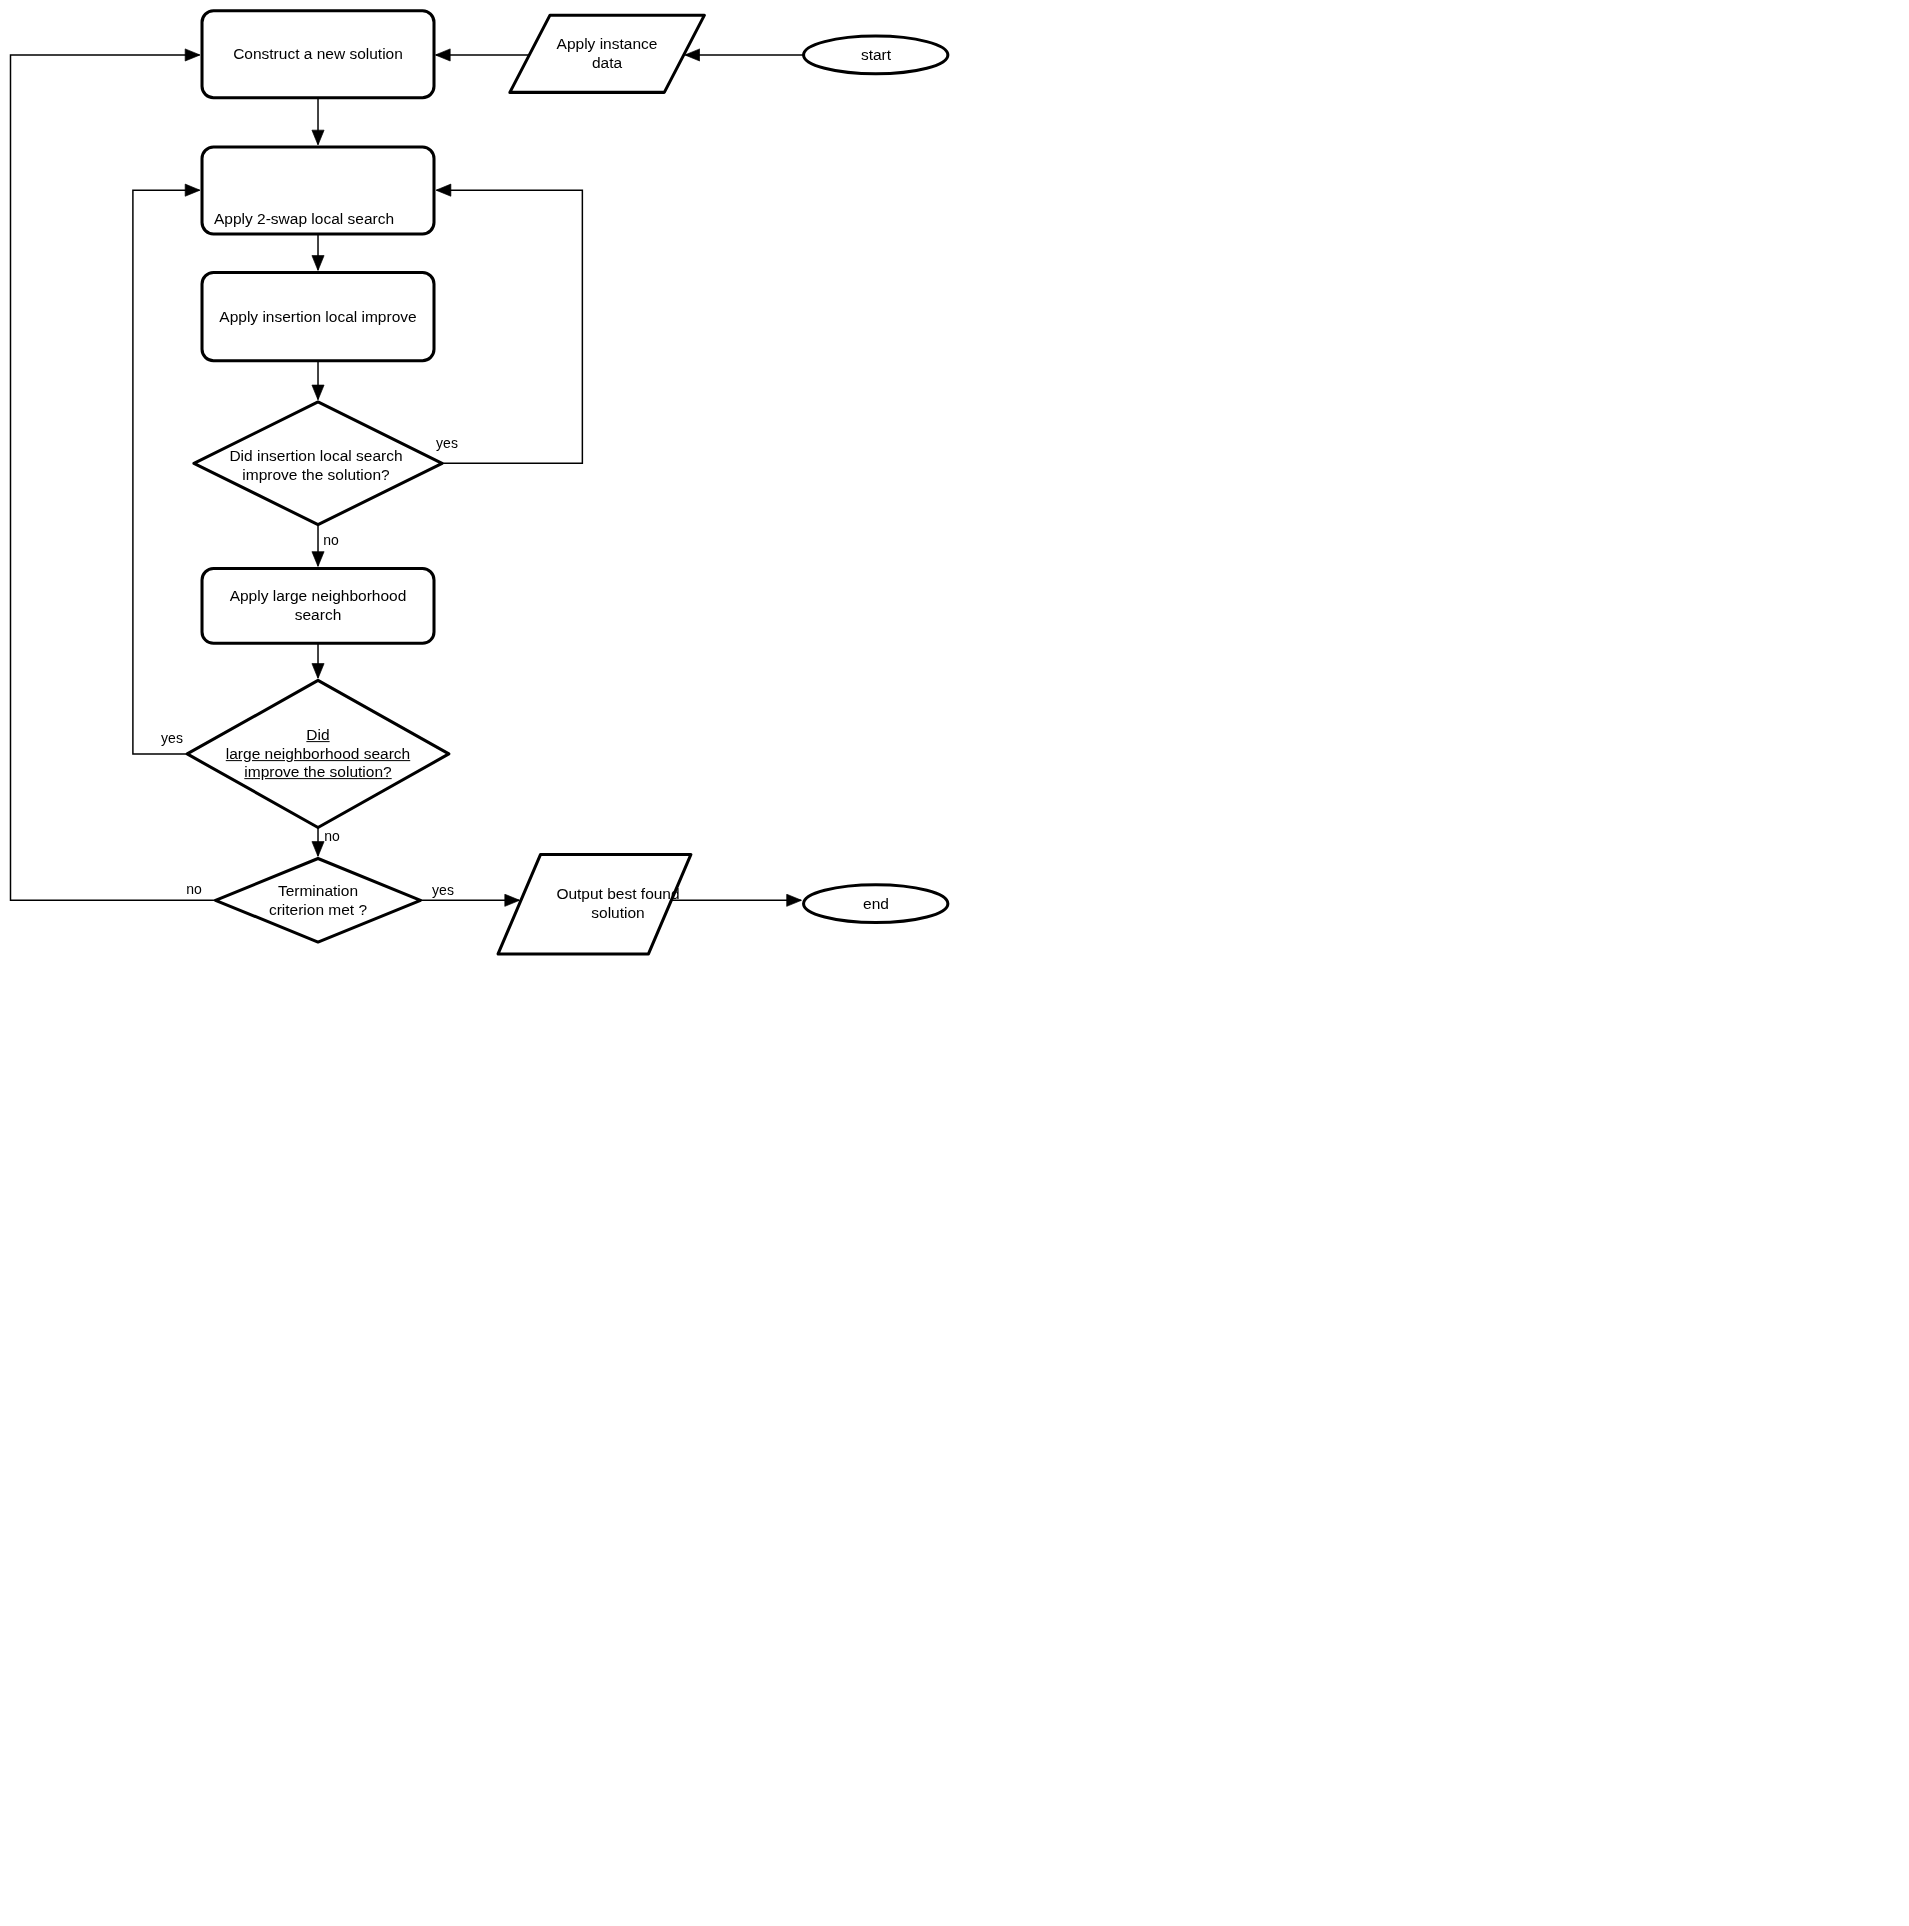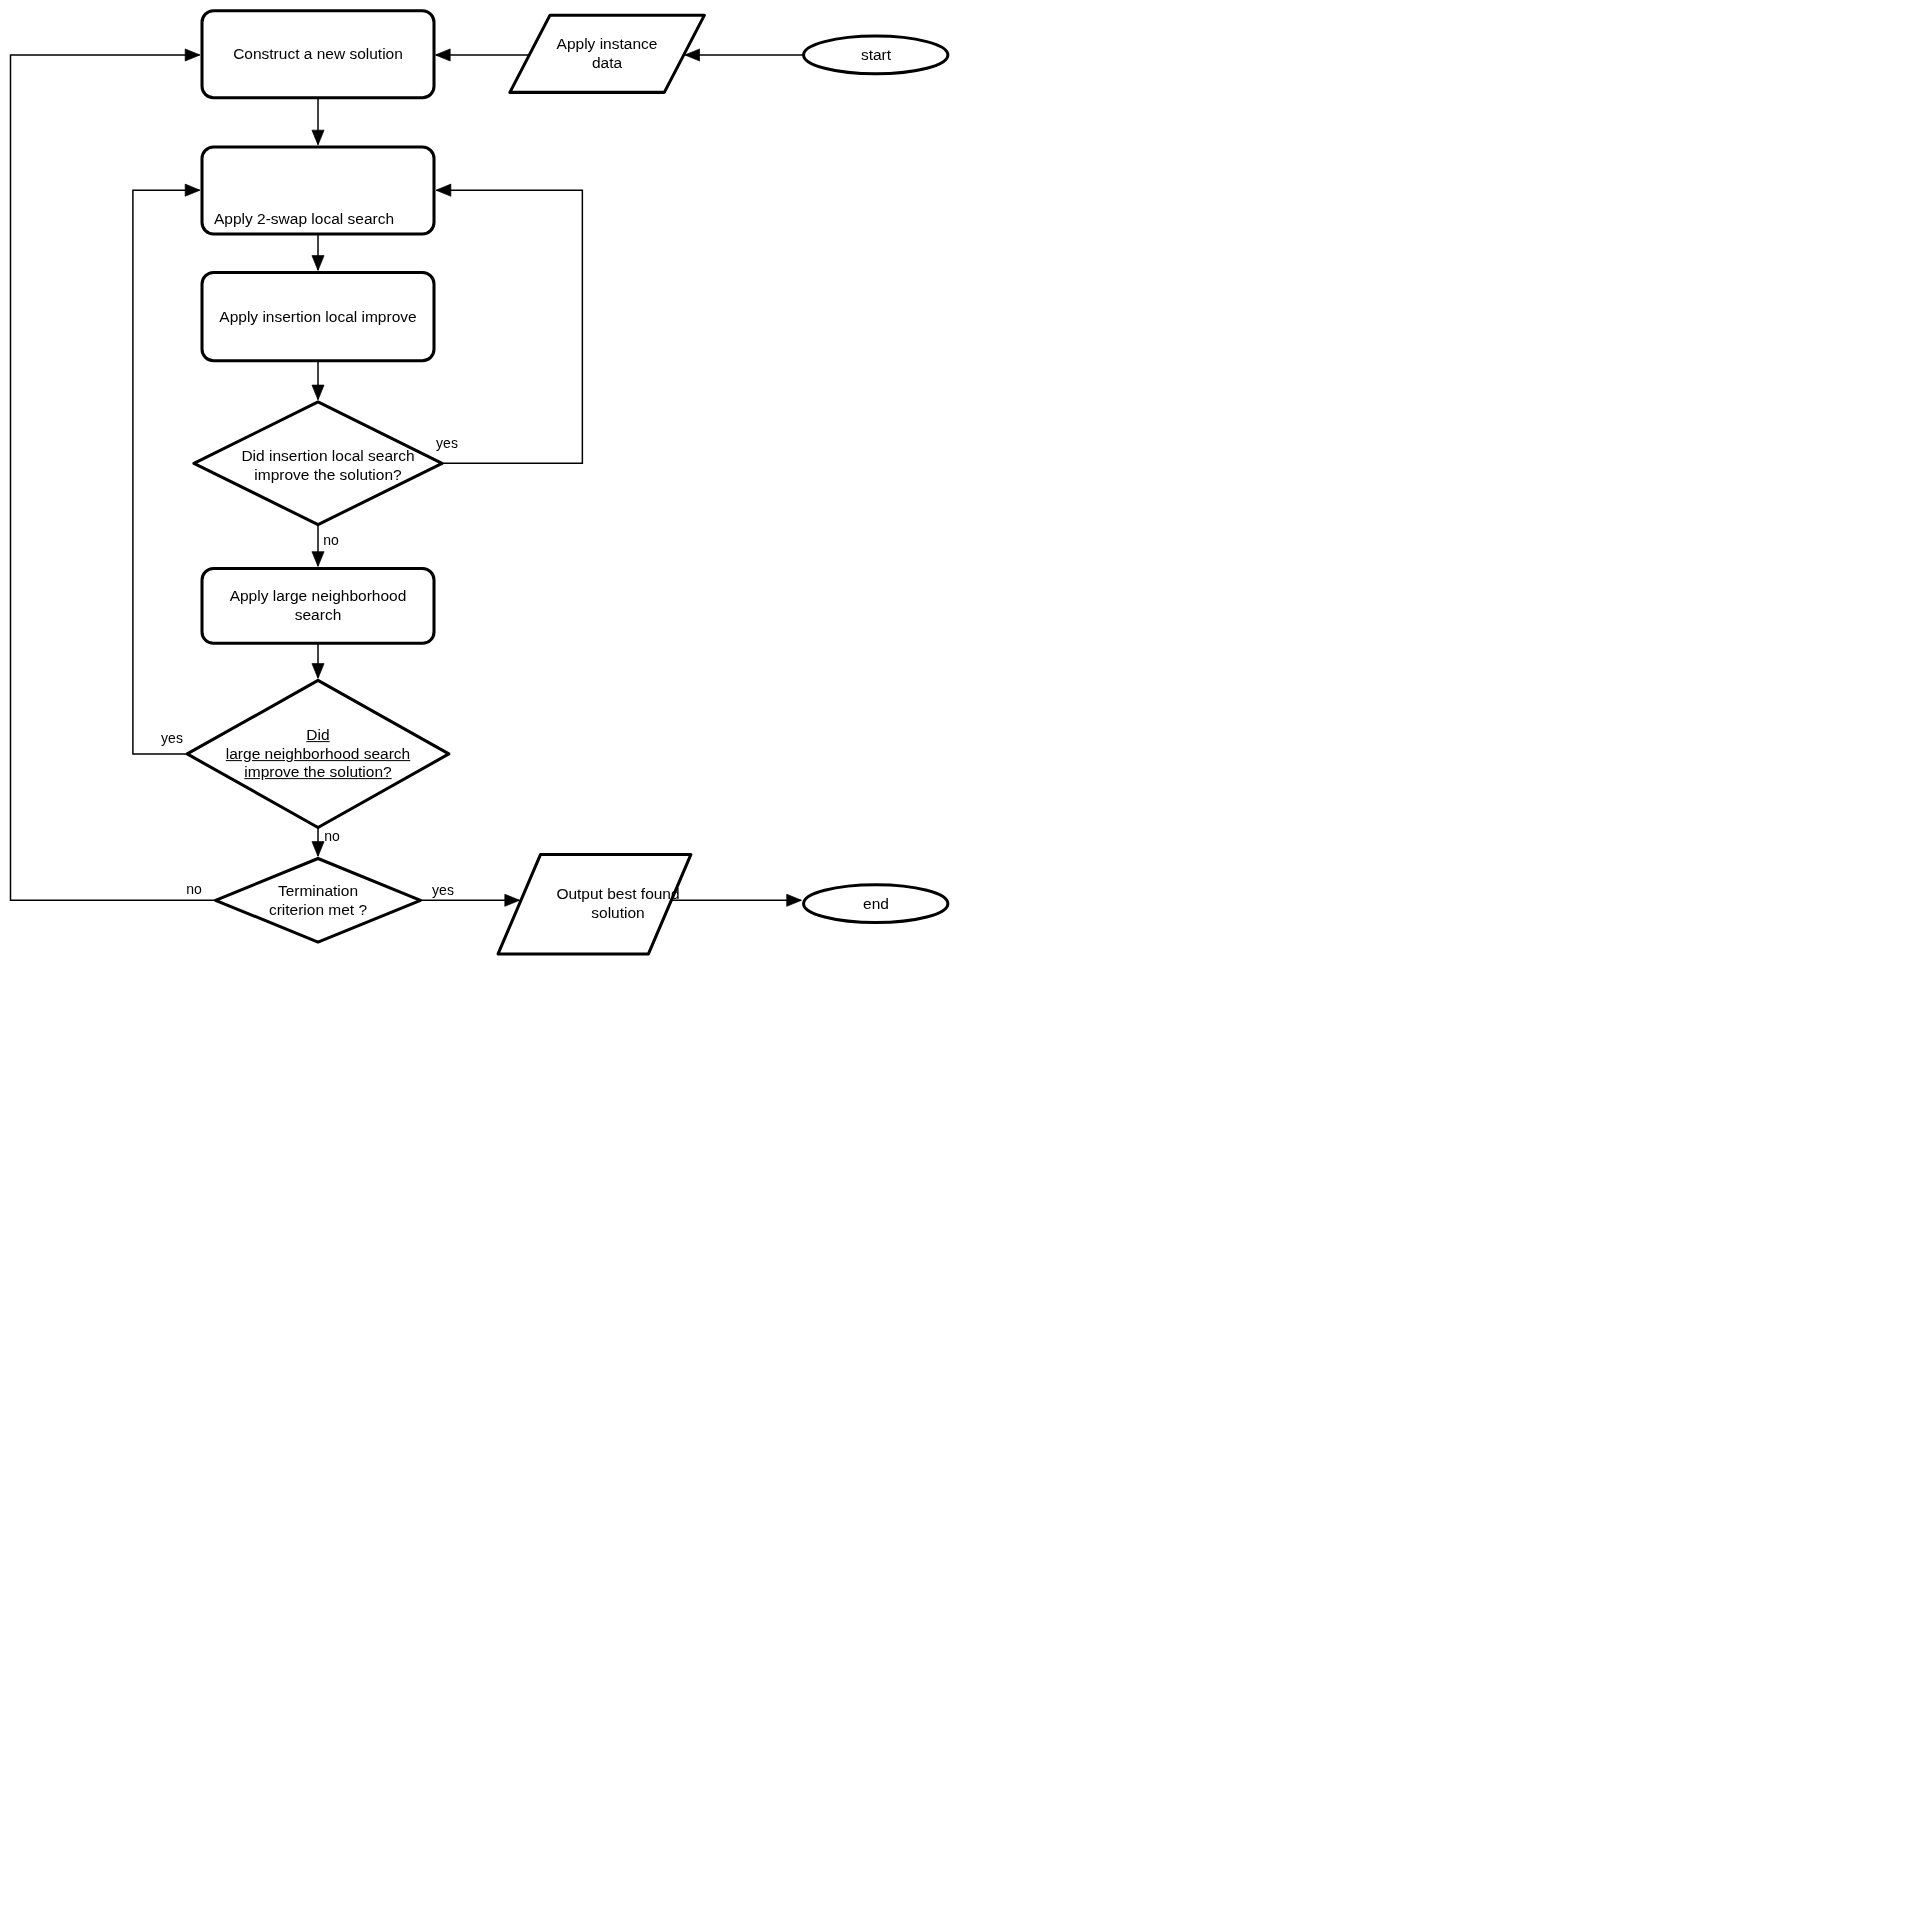--- a/index.html
+++ b/index.html
@@ -88,21 +88,21 @@
     <path class="shape" d="M801,1267 L1024,1267 L961,1414.5 L738,1414.5 Z"></path>
     <ellipse class="shape" cx="1298" cy="1340" rx="107" ry="28"></ellipse>
   </svg>
 
   <div class="lbl" style="left:876px; top:55px;">start</div>
   <div class="lbl" style="left:607px; top:54px;">Apply instance
 data</div>
   <div class="lbl" style="left:318px; top:54px;">Construct a new solution</div>
   <div class="lbl" style="left:304px; top:191px;margin-top:28px;">Apply 2-swap local search</div>
   <div class="lbl" style="left:318px; top:317px;">Apply insertion local improve</div>
-  <div class="lbl" style="left:328px; top:466px;">Did insertion local search
+  <div class="lbl" style="left:316px; top:466px;">Did insertion local search
 improve the solution?</div>
   <div class="lbl" style="left:318px; top:606px;text-align:center;">Apply large neighborhood
 search</div>
   <div class="lbl" style="left:318px; top:754px;text-decoration:underline;">Did
 large neighborhood search
 improve the solution?</div>
   <div class="lbl" style="left:318px; top:901px;">Termination
 criterion met ?</div>
   <div class="lbl" style="left:618px; top:904px;">Output best found
 solution</div>

